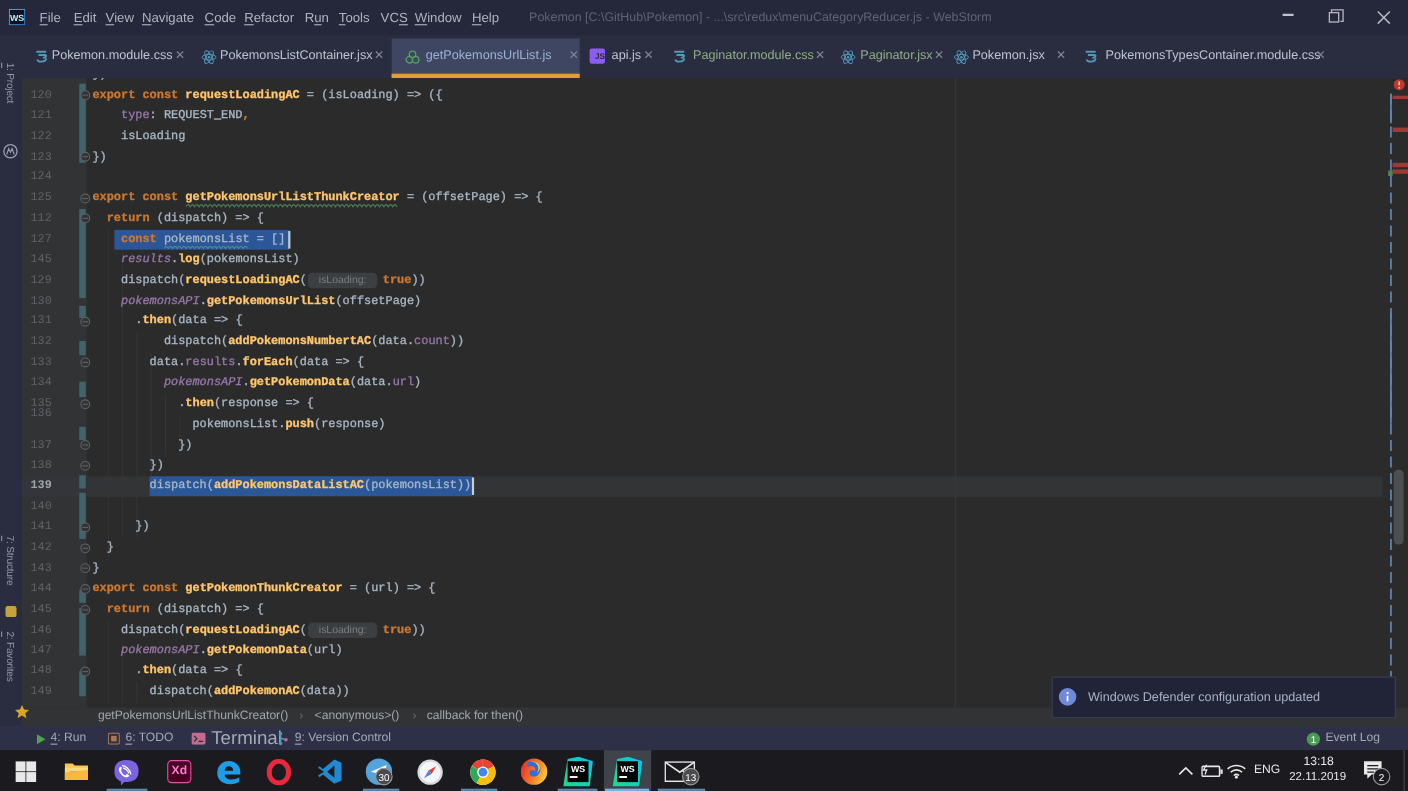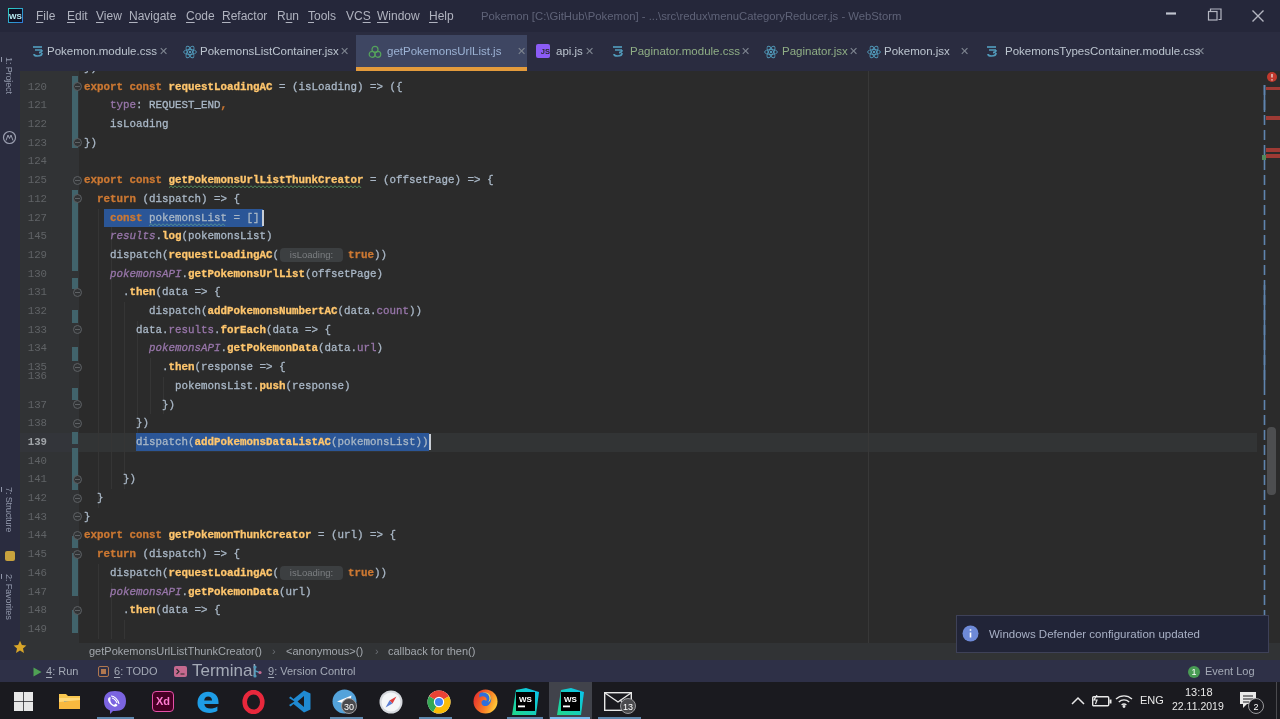--- a/index.html
+++ b/index.html
@@ -221,20 +221,21 @@
 <div class="cl" style="left:5px;top:343.2px;height:18.7px;line-height:18.7px"><span class="g">        })</span></div>
 <div class="cl" style="left:5px;top:361.9px;height:18.7px;line-height:18.7px"><span class="g">        dispatch(</span><span class="f">addPokemonsDataListAC</span><span class="g">(pokemonsList))</span></div>
 <div class="cl" style="left:5px;top:399.3px;height:18.7px;line-height:18.7px"><span class="g">      })</span></div>
 <div class="cl" style="left:5px;top:418.0px;height:18.7px;line-height:18.7px"><span class="g">  }</span></div>
 <div class="cl" style="left:5px;top:436.7px;height:18.7px;line-height:18.7px"><span class="g">}</span></div>
 <div class="cl" style="left:5px;top:455.4px;height:18.7px;line-height:18.7px"><span class="k">export const </span><span class="f">getPokemonThunkCreator</span><span class="g"> = (url) =&gt; {</span></div>
 <div class="cl" style="left:5px;top:474.1px;height:18.7px;line-height:18.7px"><span class="g">  </span><span class="k">return</span><span class="g"> (dispatch) =&gt; {</span></div>
 <div class="cl" style="left:5px;top:492.8px;height:18.7px;line-height:18.7px"><span class="g">    dispatch(</span><span class="f">requestLoadingAC</span><span class="g">(</span></div>
 <div class="cl" style="left:5px;top:511.5px;height:18.7px;line-height:18.7px"><span class="g">    </span><span class="pi">pokemonsAPI</span><span class="g">.</span><span class="f">getPokemonData</span><span class="g">(url)</span></div>
 <div class="cl" style="left:5px;top:530.2px;height:18.7px;line-height:18.7px"><span class="g">      .</span><span class="f">then</span><span class="g">(data =&gt; {</span></div>
+<div class="cl" style="left:5px;top:548.9px;height:18.7px;line-height:18.7px"><span class="g">        dispatch(</span><span class="f">addPokemonAC</span><span class="g">(data))</span></div>
 <div class="hint" style="left:201px;top:177.2px;width:63px;height:14px">isLoading:</div>
 <div class="cl" style="left:269px;top:174.9px;height:18.7px;line-height:18.7px"><span class="k">true</span><span>))</span></div>
 <div class="hint" style="left:201px;top:495.1px;width:63px;height:14px">isLoading:</div>
 <div class="cl" style="left:269px;top:492.8px;height:18.7px;line-height:18.7px"><span class="k">true</span><span>))</span></div>
 <svg class="abs" style="left:90px;top:114px" width="195" height="4" viewBox="0 0 195 4">
       <path d="M0 3 q 2 -4 4 0 q 2 -4 4 0 q 2 -4 4 0 q 2 -4 4 0 q 2 -4 4 0 q 2 -4 4 0 q 2 -4 4 0 q 2 -4 4 0 q 2 -4 4 0 q 2 -4 4 0 q 2 -4 4 0 q 2 -4 4 0 q 2 -4 4 0 q 2 -4 4 0 q 2 -4 4 0 q 2 -4 4 0 q 2 -4 4 0 q 2 -4 4 0 q 2 -4 4 0 q 2 -4 4 0 q 2 -4 4 0 q 2 -4 4 0 q 2 -4 4 0 q 2 -4 4 0 q 2 -4 4 0 q 2 -4 4 0 q 2 -4 4 0 q 2 -4 4 0 q 2 -4 4 0 q 2 -4 4 0 q 2 -4 4 0 q 2 -4 4 0 q 2 -4 4 0 q 2 -4 4 0 q 2 -4 4 0 q 2 -4 4 0 q 2 -4 4 0 q 2 -4 4 0 q 2 -4 4 0 q 2 -4 4 0 q 2 -4 4 0 q 2 -4 4 0 q 2 -4 4 0 q 2 -4 4 0 q 2 -4 4 0 q 2 -4 4 0 q 2 -4 4 0 q 2 -4 4 0" fill="none" stroke="#50845a" stroke-width="1"></path>
     </svg>
 <svg class="abs" style="left:70px;top:152px" width="78" height="4" viewBox="0 0 78 4">
       <path d="M0 3 q 2 -4 4 0 q 2 -4 4 0 q 2 -4 4 0 q 2 -4 4 0 q 2 -4 4 0 q 2 -4 4 0 q 2 -4 4 0 q 2 -4 4 0 q 2 -4 4 0 q 2 -4 4 0 q 2 -4 4 0 q 2 -4 4 0 q 2 -4 4 0 q 2 -4 4 0 q 2 -4 4 0 q 2 -4 4 0 q 2 -4 4 0 q 2 -4 4 0 q 2 -4 4 0" fill="none" stroke="#4e8a96" stroke-width="1"></path>
     </svg>

